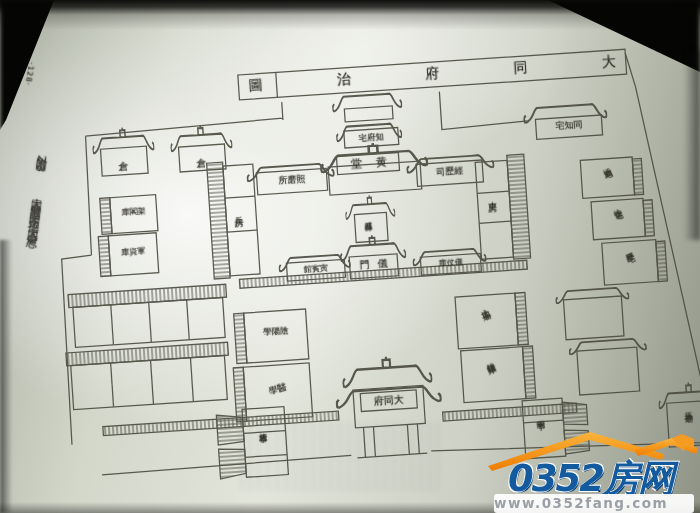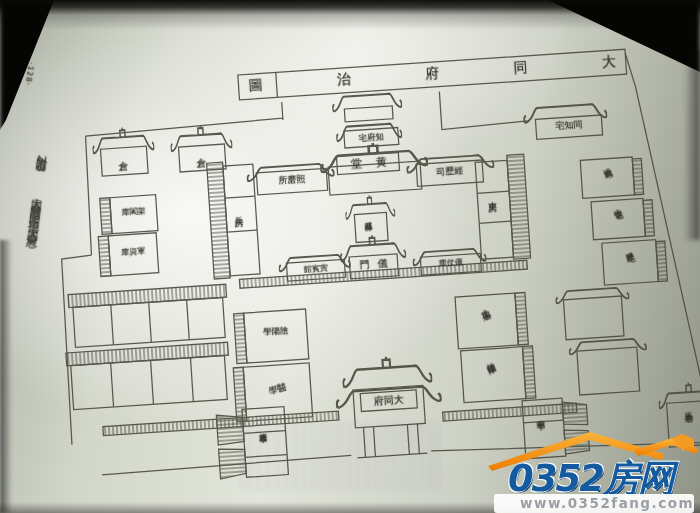--- a/index.html
+++ b/index.html
@@ -35,21 +35,21 @@
   .v{writing-mode:vertical-rl;text-orientation:upright;letter-spacing:1px;}
   .cap{position:absolute;color:#3e3e37;writing-mode:vertical-rl;text-orientation:mixed;
     text-shadow:0 0 1.4px rgba(70,70,62,.8);filter:blur(.4px);letter-spacing:3px;}
   
   #wm{position:absolute;left:486px;top:426px;width:214px;height:87px;}
   #wm-name{position:absolute;left:22px;top:28px;font-weight:bold;font-style:italic;
     font-size:37px;color:#135a9e;letter-spacing:-2px;
     text-shadow:-1px 1px 0 #fff,1px -1px 0 #fff,1px 1px 0 #0c3e70;text-align:right;}
   #wm-url{position:absolute;left:8px;top:68px;width:200px;height:19px;background:rgba(255,255,255,.92);
     border-radius:3px;color:#9aa0a6;font-size:13.5px;font-weight:bold;letter-spacing:1.5px;
-    text-align:right;line-height:19px;}
+    text-align:left;line-height:19px;}
 </style>
 </head>
 <body>
 
 <div id="photo">
 
   <div id="map">
     <svg id="draw" width="700" height="513" viewBox="0 0 700 513">
       <defs>
         <pattern id="ht" width="4" height="10" patternUnits="userSpaceOnUse">

